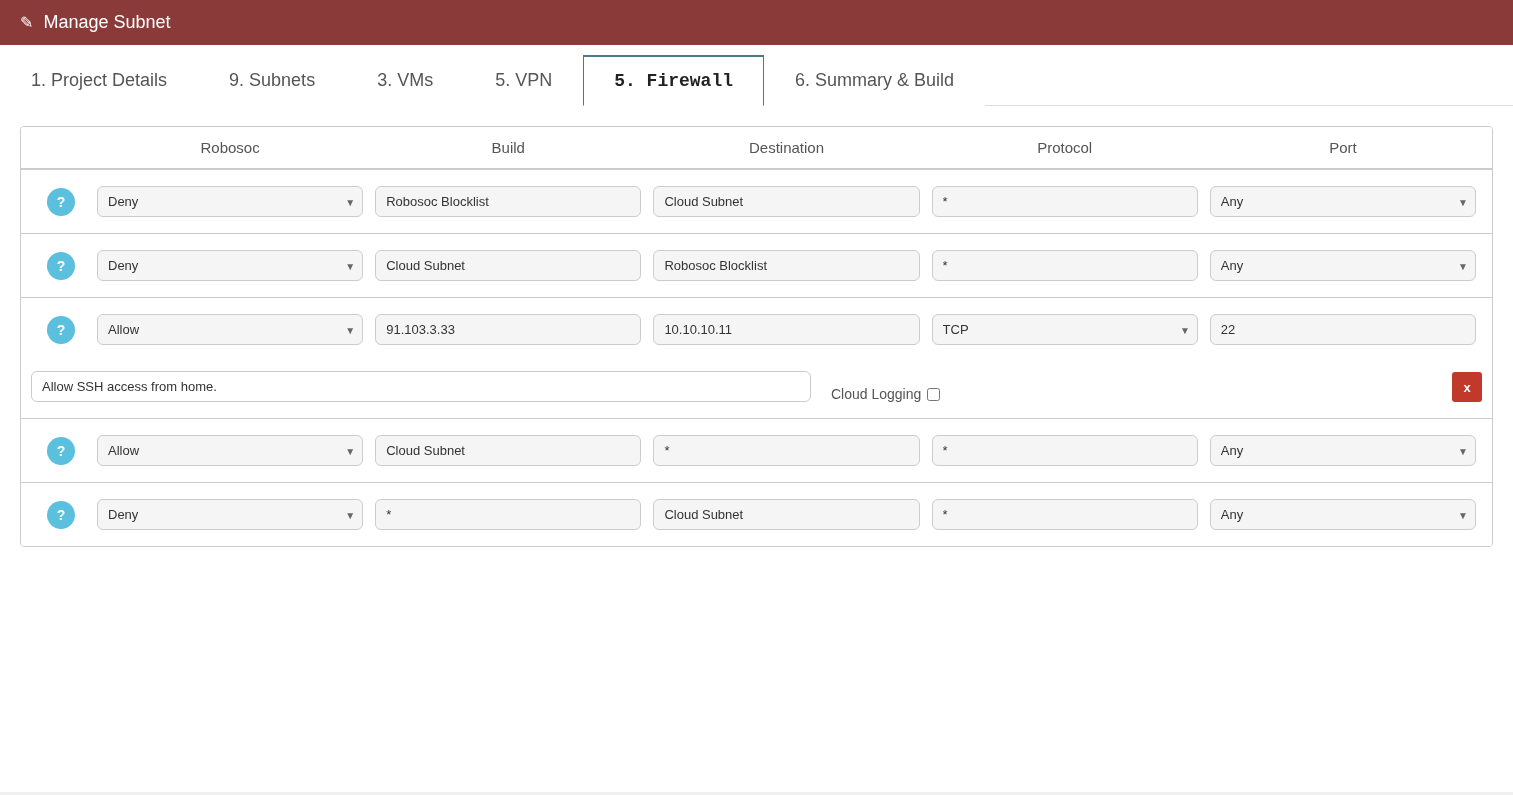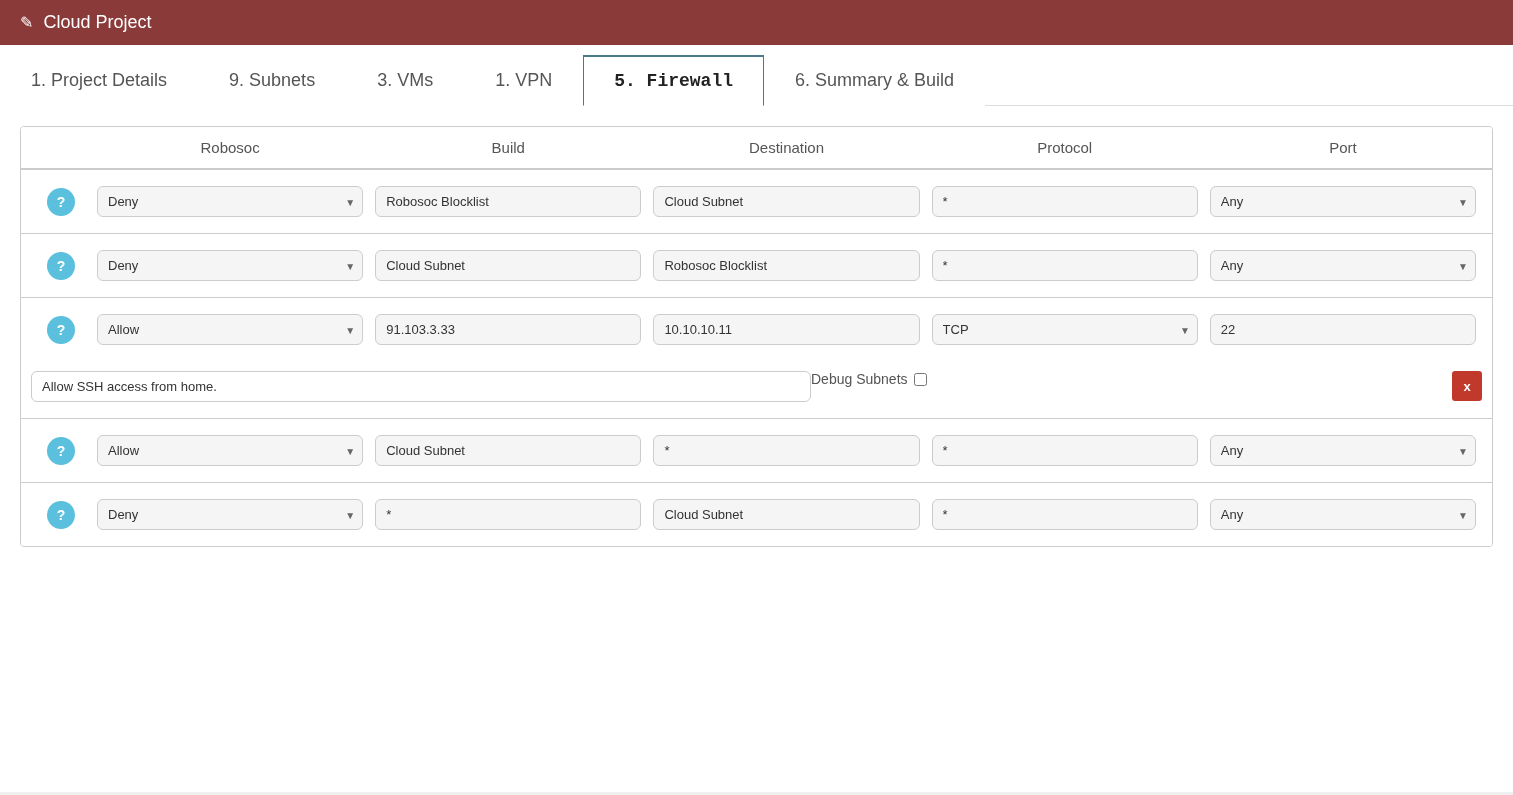--- a/index.html
+++ b/index.html
@@ -104,22 +104,23 @@
 
     .table-row-main {
       display: grid;
       grid-template-columns: 60px 1fr 1fr 1fr 1fr 1fr;
       padding: 16px 10px;
       align-items: center;
     }
 
     .table-row-extra {
       display: flex;
-      align-items: flex-start;
+      align-items: flex-end;
       padding: 10px 10px 16px 10px;
+      gap: 20px;
     }
 
     .help-btn {
       width: 28px;
       height: 28px;
       border-radius: 50%;
       background: #5bc0de;
       color: white;
       border: none;
       cursor: pointer;
@@ -211,36 +212,36 @@
 
     .last-row {
       border-bottom: none;
     }
   </style>
 </head>
 <body>
 
 <div class="title-bar">
   <span class="edit-icon">✎</span>
-  <span>Cloud Project</span>
+  <span>Manage Subnet</span>
 </div>
 
 <div class="main-container">
   <div class="tabs">
     <div class="tab">
       <span>1. Project Details</span>
     </div>
     <div class="tab">
       <span>9. Subnets</span>
     </div>
     <div class="tab">
       <span>3. VMs</span>
     </div>
     <div class="tab">
-      <span>1. VPN</span>
+      <span>5. VPN</span>
     </div>
     <div class="tab active">
       <span>5. Firewall</span>
     </div>
     <div class="tab">
       <span>6. Summary &amp; Build</span>
     </div>
   </div>
 
   <div class="content">
@@ -352,21 +353,21 @@
           </div>
           <div class="cell">
             <input type="text" value="22" style="">
           </div>
         </div>
         <div class="table-row-extra">
           <div class="description-input">
             <input type="text" value="Allow SSH access from home." style="">
           </div>
           <div class="debug-logging">
-            <span>Debug Subnets</span>
+            <span>Cloud Logging</span>
             <input type="checkbox" style="">
           </div>
           <button class="delete-btn">x</button>
         </div>
       </div>
 
       <div class="table-row">
         <div class="cell">
           <button class="help-btn">?</button>
         </div>

